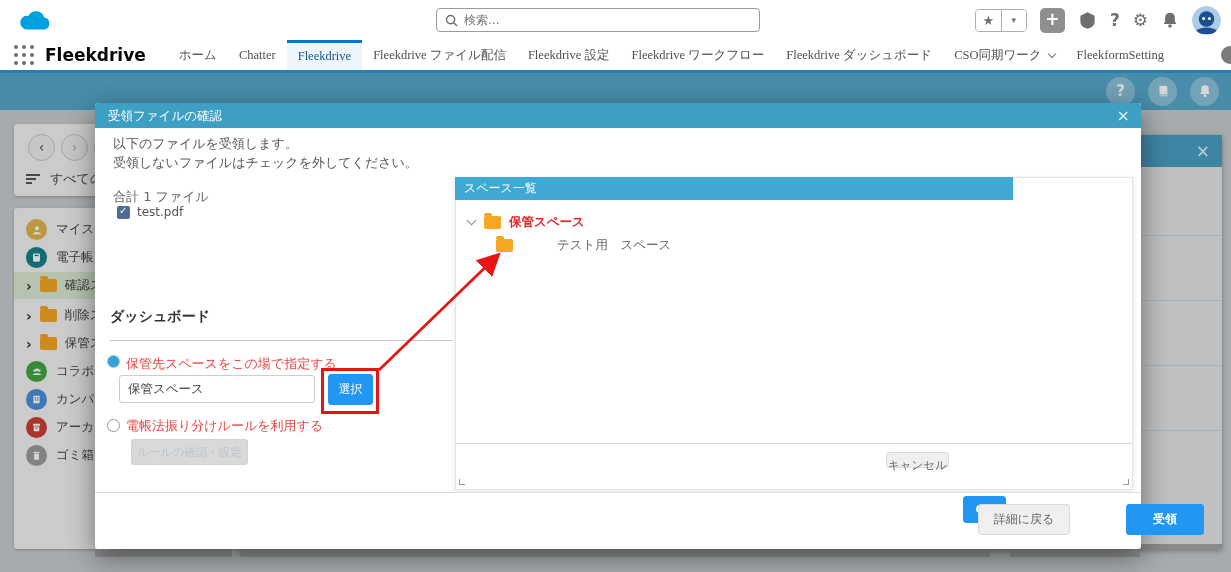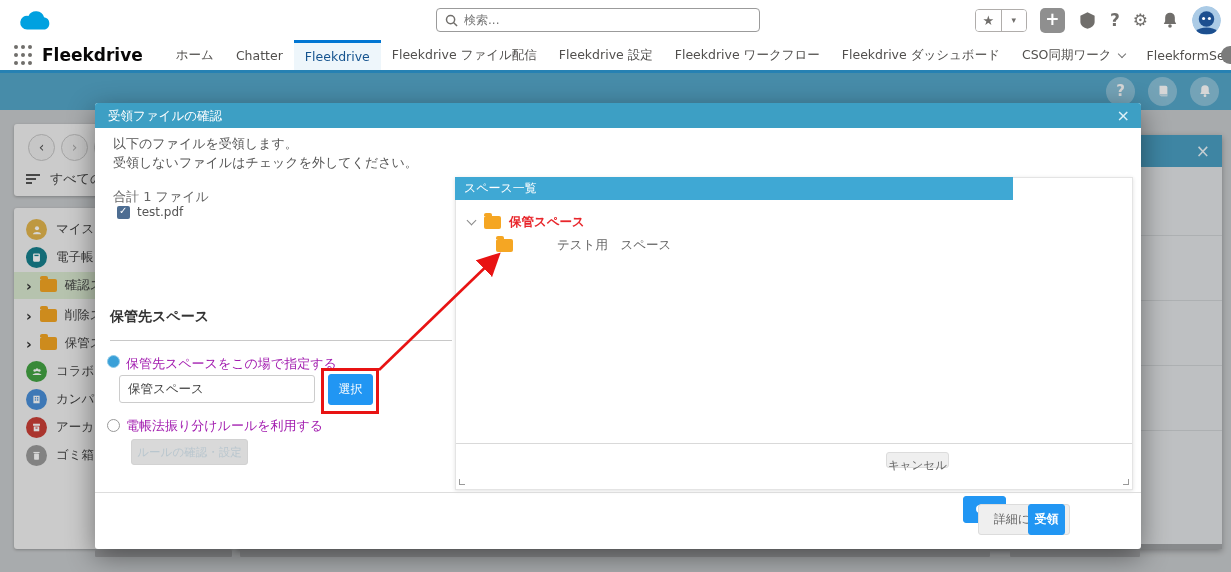--- a/index.html
+++ b/index.html
@@ -19,21 +19,21 @@
   .fav-combo .seg + .seg { border-left:1px solid #b0adab; font-size:9px; }
   .plus-btn { width:25px; height:25px; background:#8f8f8f; border-radius:5px; color:#fff; font-size:17px; line-height:23px; text-align:center; font-weight:bold; }
   .gico { color:#706e6b; font-size:17px; font-weight:bold; }
   .avatar { width:29px; height:29px; border-radius:50%; overflow:hidden; }
 
   
   .navbar { position:absolute; left:0; top:40px; width:1231px; height:30px; background:#fff; display:flex; align-items:stretch; z-index:2; }
   .waffle { width:21px; height:21px; margin:5px 10px 0 14px; display:grid; grid-template-columns:repeat(3,1fr); gap:3px; }
   .waffle span { width:4px; height:4px; border-radius:50%; background:#706e6b; }
   .appname { font-size:17px; font-weight:bold; color:#080707; line-height:30px; margin-right:22px; }
-  .tab { position:relative; display:flex; align-items:center; padding:0 11px; font-size:12.5px; color:#514f4d; white-space:nowrap; }
+  .tab { position:relative; display:flex; align-items:center; padding:0 11px; font-size:12.5px; color:#514f4d; white-space:nowrap;font-family:Liberation Serif, serif; }
   .tab.active { background:#eef6fb; color:#16548f; border-top:3px solid #0176d3; }
   .chev { display:inline-block; width:6px; height:6px; border-right:1.5px solid #747474; border-bottom:1.5px solid #747474; transform:rotate(45deg); margin:-3px 0 0 7px; }
   .nav-edit { position:absolute; right:-8px; top:46px; width:18px; height:18px; border-radius:50%; background:#7b7b7b; z-index:2; }
 
   
   .pagebg { position:absolute; left:0; top:70px; width:1231px; height:502px; background:#c9ccce; z-index:1; }
   .blue-strip { position:absolute; left:0; top:0; width:1231px; height:3px; background:#2e9ad6; }
   .tealbar { position:absolute; left:0; top:3px; width:1231px; height:37px; background:#55a7ca; }
   .tbico { position:absolute; top:4px; width:29px; height:29px; border-radius:50%; background:rgba(255,255,255,.32); color:#fff; text-align:center; font-size:15px; font-weight:bold; line-height:29px; }
   .sb-card { position:absolute; background:#f2f2f2; border-radius:3px; box-shadow:0 1px 3px rgba(0,0,0,.25); }
@@ -82,29 +82,29 @@
   .grip { position:absolute; width:6px; height:6px; top:301px; }
   .grip.l { left:3px; border-left:1.5px solid #999; border-bottom:1.5px solid #999; }
   .grip.r { left:667px; border-right:1.5px solid #999; border-bottom:1.5px solid #999; }
 
   
   .dest-head { position:absolute; left:15px; top:205px; font-size:14px; font-weight:bold; color:#333; }
   .dest-underline { position:absolute; left:15px; top:237px; width:342px; border-top:1px solid #c8c8c8; }
   .radio { position:absolute; width:13px; height:13px; border-radius:50%; }
   .radio.on { background:#3aa0d8; border:1px solid #8fcbe9; }
   .radio.off { background:#fff; border:1px solid #999; }
-  .radio-label { position:absolute; font-size:13px; color:#a21caf; }
+  .radio-label { position:absolute; font-size:13px; color:#ef4444; }
   .space-input { position:absolute; left:24px; top:272px; width:196px; height:28px; border:1px solid #ccc; border-radius:3px; font-size:12.5px; color:#444; padding:0 8px; outline:none; font-family:inherit; }
   .select-btn { position:absolute; left:233px; top:271px; width:45px; height:31px; font-size:12px; line-height:29px; }
   .rule-btn { position:absolute; left:36px; top:336px; width:117px; height:26px; background:#d9d9d9; border:1px solid #d2d2d2; color:#b9c6ce; font-size:11.5px; line-height:24px; }
 
   
   .foot-divider { position:absolute; left:0; top:389px; width:1046px; border-top:1px solid #ddd; }
   .back-btn { position:absolute; left:883px; top:401px; width:92px; height:31px; font-size:12px; line-height:29px; }
-  .accept-btn { position:absolute; left:933px; top:401px; width:37px; height:31px; font-size:12px; font-weight:bold; line-height:29px; }
+  .accept-btn { position:absolute; left:1031px; top:401px; width:78px; height:31px; font-size:12px; font-weight:bold; line-height:29px; }
 
   
   .redbox { position:absolute; left:321px; top:368px; width:58px; height:46px; border:3px solid #e81313; z-index:20; }
   .arrow-svg { position:absolute; left:0; top:0; width:1231px; height:572px; z-index:21; pointer-events:none; }
 </style>
 </head>
 <body>
 
 <div class="screen">
 
@@ -353,21 +353,21 @@
         <span class="folder"></span>
         <span class="child-label">テスト用　スペース</span>
       </div>
       <div class="panel-divider"></div>
       <div class="btn btn-gray cancel-btn">キャンセル</div>
       <div class="btn btn-blue ok-btn">OK</div>
       <span class="grip l"></span>
       <span class="grip r"></span>
     </div>
 
-    <div class="dest-head">保管先スペース</div>
+    <div class="dest-head">ダッシュボード</div>
     <div class="dest-underline"></div>
 
     <span class="radio on" style="left:12px; top:252px;"></span>
     <span class="radio-label" style="left:31px; top:252px;">保管先スペースをこの場で指定する</span>
 
     <input class="space-input" value="保管スペース" style="">
     <div class="btn btn-blue select-btn">選択</div>
 
     <span class="radio off" style="left:12px; top:316px;"></span>
     <span class="radio-label" style="left:31px; top:314px;text-align:center;">電帳法振り分けルールを利用する</span>

